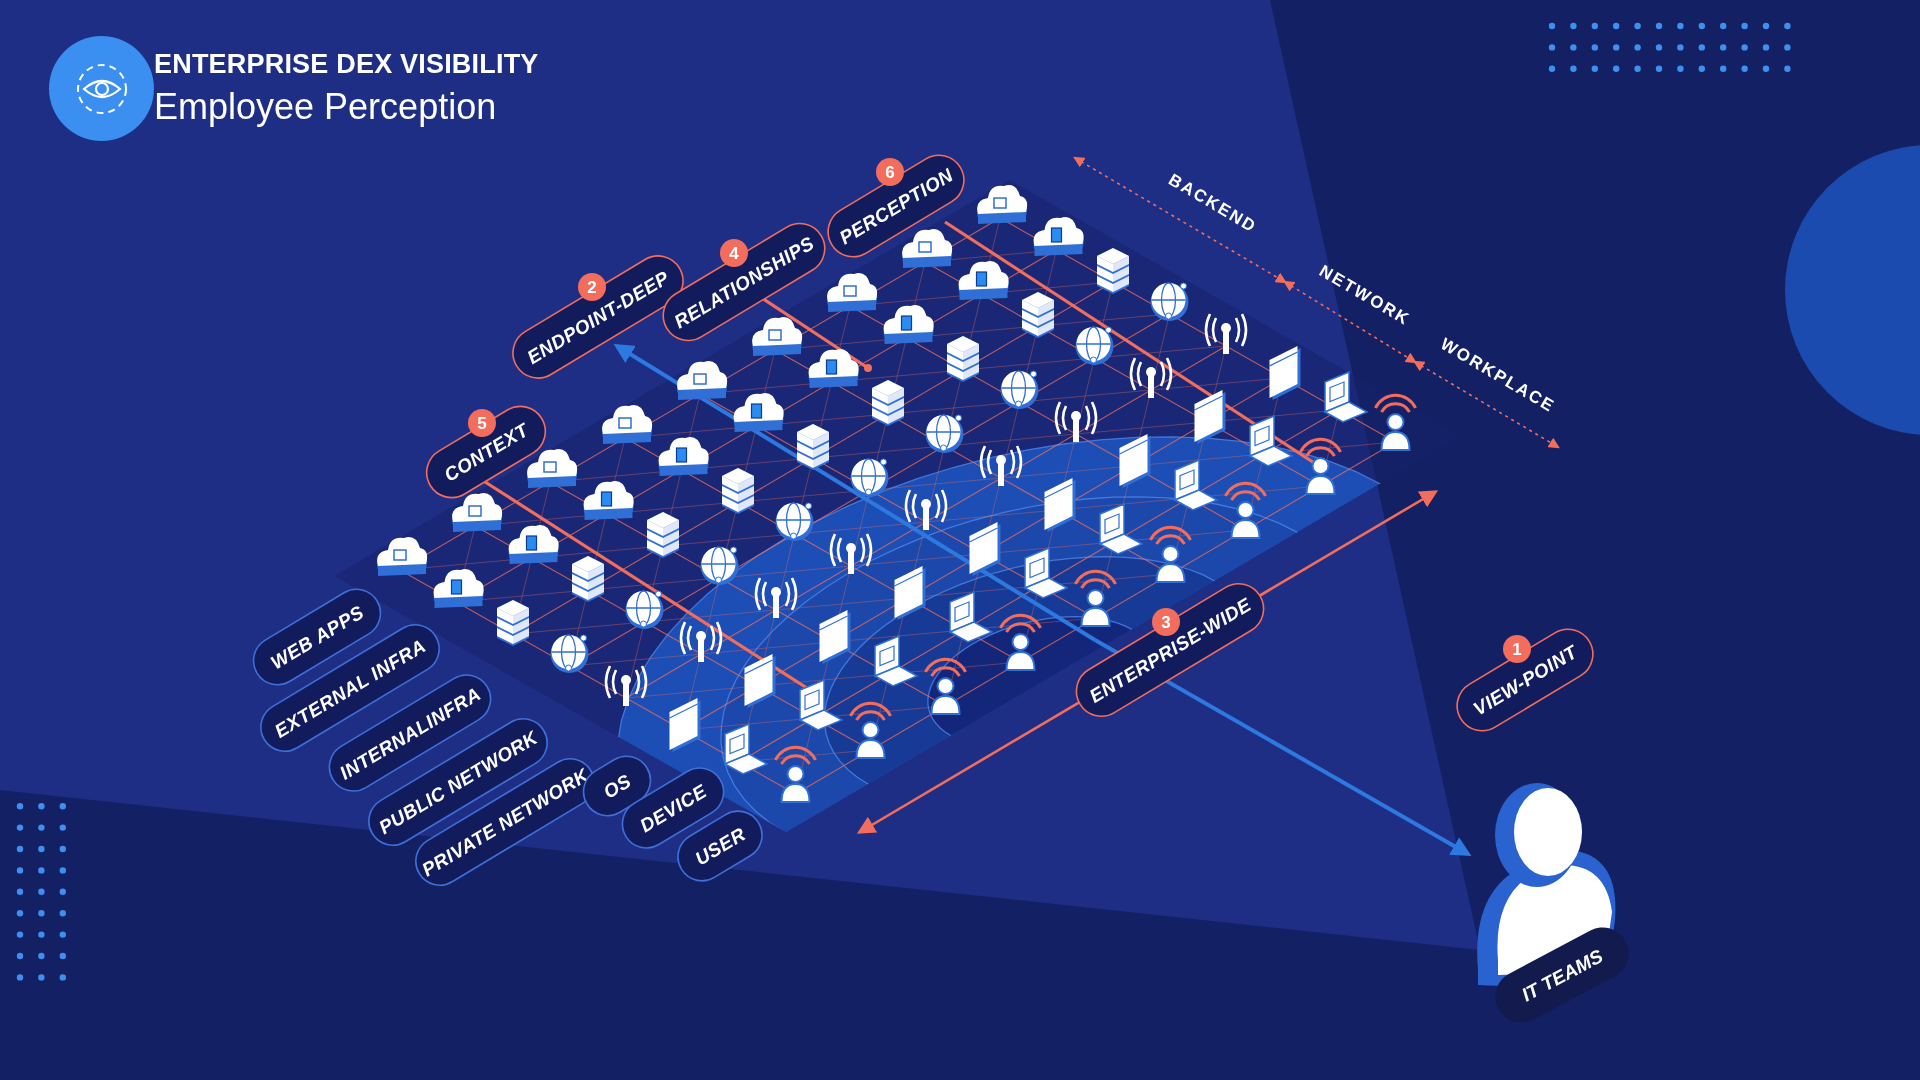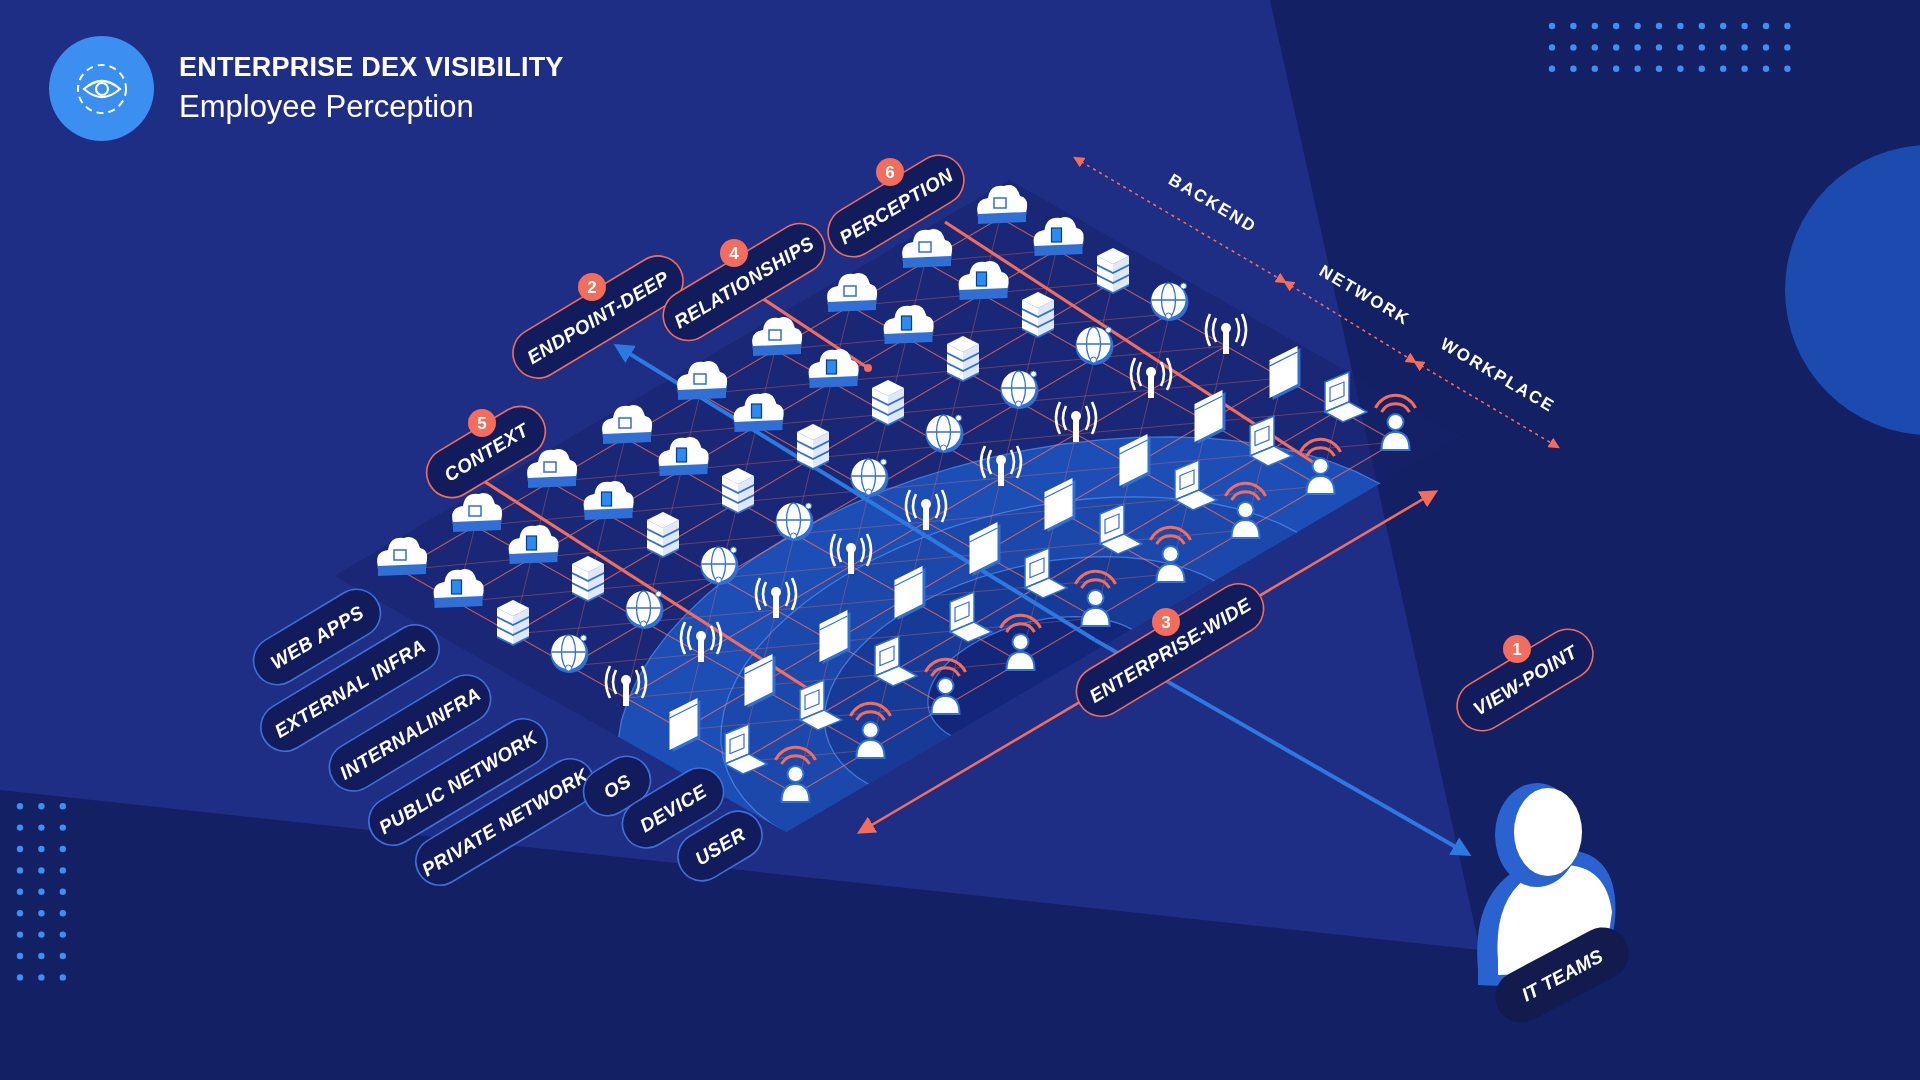--- a/index.html
+++ b/index.html
@@ -1,22 +1,22 @@
 <!DOCTYPE html>
 <html><head>
 <meta charset="utf-8">
 <style>
   html, body { margin:0; padding:0; }
   body { width:1920px; height:1080px; overflow:hidden; background:#142064; font-family:"Liberation Sans", sans-serif; position:relative; }
   #stage { position:absolute; left:0; top:0; width:1920px; height:1080px; }
   .header { position:absolute; left:49px; top:36px; display:flex; align-items:center; }
   .logo { width:105px; height:105px; border-radius:50%; background:#3a8ff0; display:flex; align-items:center; justify-content:center; }
-  .titles { margin-left:25px; }
+  .titles { }
   .title { color:#fff; font-weight:bold; font-size:27px; letter-spacing:0.2px; }
-  .subtitle { color:#fff; font-size:31px; margin-top:6px; }
+  .subtitle { color:#fff; font-size:36px; margin-top:6px; }
   svg text { font-family:"Liberation Sans", sans-serif; }
 </style>
 </head>
 <body>
 
 <div id="stage">
   <svg id="svg" width="1920" height="1080" viewBox="0 0 1920 1080">
     <defs>
       <marker id="arrO" viewBox="0 0 10 10" refX="8" refY="5" markerWidth="7" markerHeight="7" orient="auto-start-reverse">
         <path d="M0,0 L10,5 L0,10 z" fill="#f26d5b"></path>

